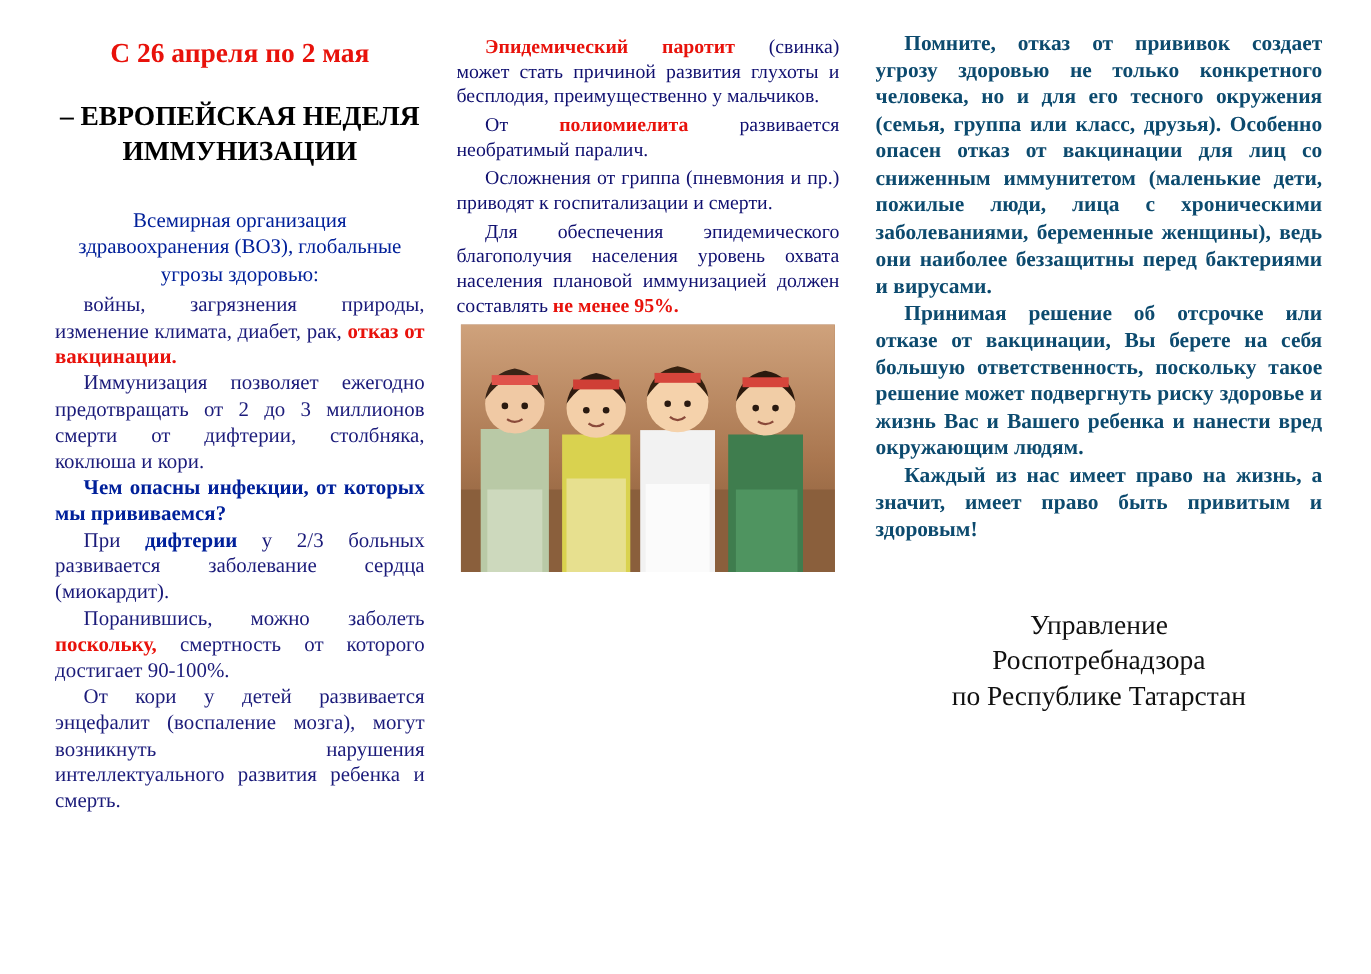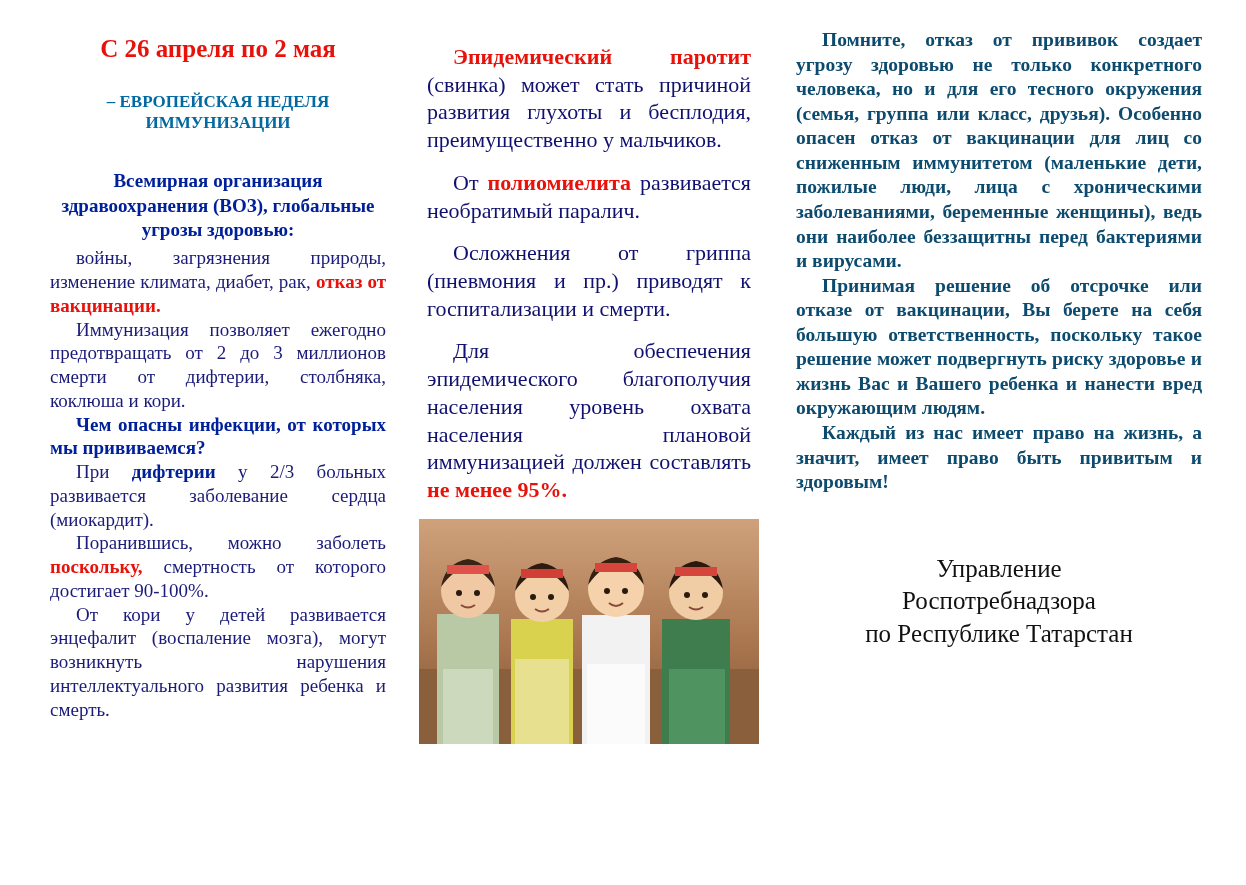--- a/index.html
+++ b/index.html
@@ -33,30 +33,30 @@
   
   .title-red {
     color: #e8120b;
     font-weight: bold;
     font-size: 25px;
     text-align: center;
     line-height: 1.2;
     margin: 6px 0 0 0;
   }
   .title-red2 {
-    color: #0369a1;
-    font-weight: bold;
-    font-size: 17px;
+    color: #000000;
+    font-weight: bold;
+    font-size: 25px;
     text-align: center;
     line-height: 1.22;
     margin: 28px 0 0 0;
   }
   .subhead-blue {
     color: #00209a;
-    font-weight: bold;
+    font-weight: normal;
     font-size: 19px;
     text-align: center;
     line-height: 1.28;
     margin: 36px 0 4px 0;
   }
   p.body {
     font-size: 19px;
     line-height: 1.25;
     text-align: justify;
     text-justify: inter-word;
@@ -66,24 +66,24 @@
   }
   .left-text p {
     color: #1b1b7a;
   }
   .red-bold { color: #e8120b; font-weight: bold; }
   .blue-bold { color: #00209a; font-weight: bold; }
 
   
   .mid-text p {
     color: #101070;
-    font-size: 22px;
+    font-size: 18px;
     line-height: 1.26;
     text-align: justify;
-    margin: 15px;
+    margin: 3px;
     text-indent: 26px;
   }
   .mid-center {
     text-align: center;
     font-size: 19px;
     line-height: 1.3;
     color: #101070;
     margin: 26px 0 10px 0;
     text-indent: 0;
   }

